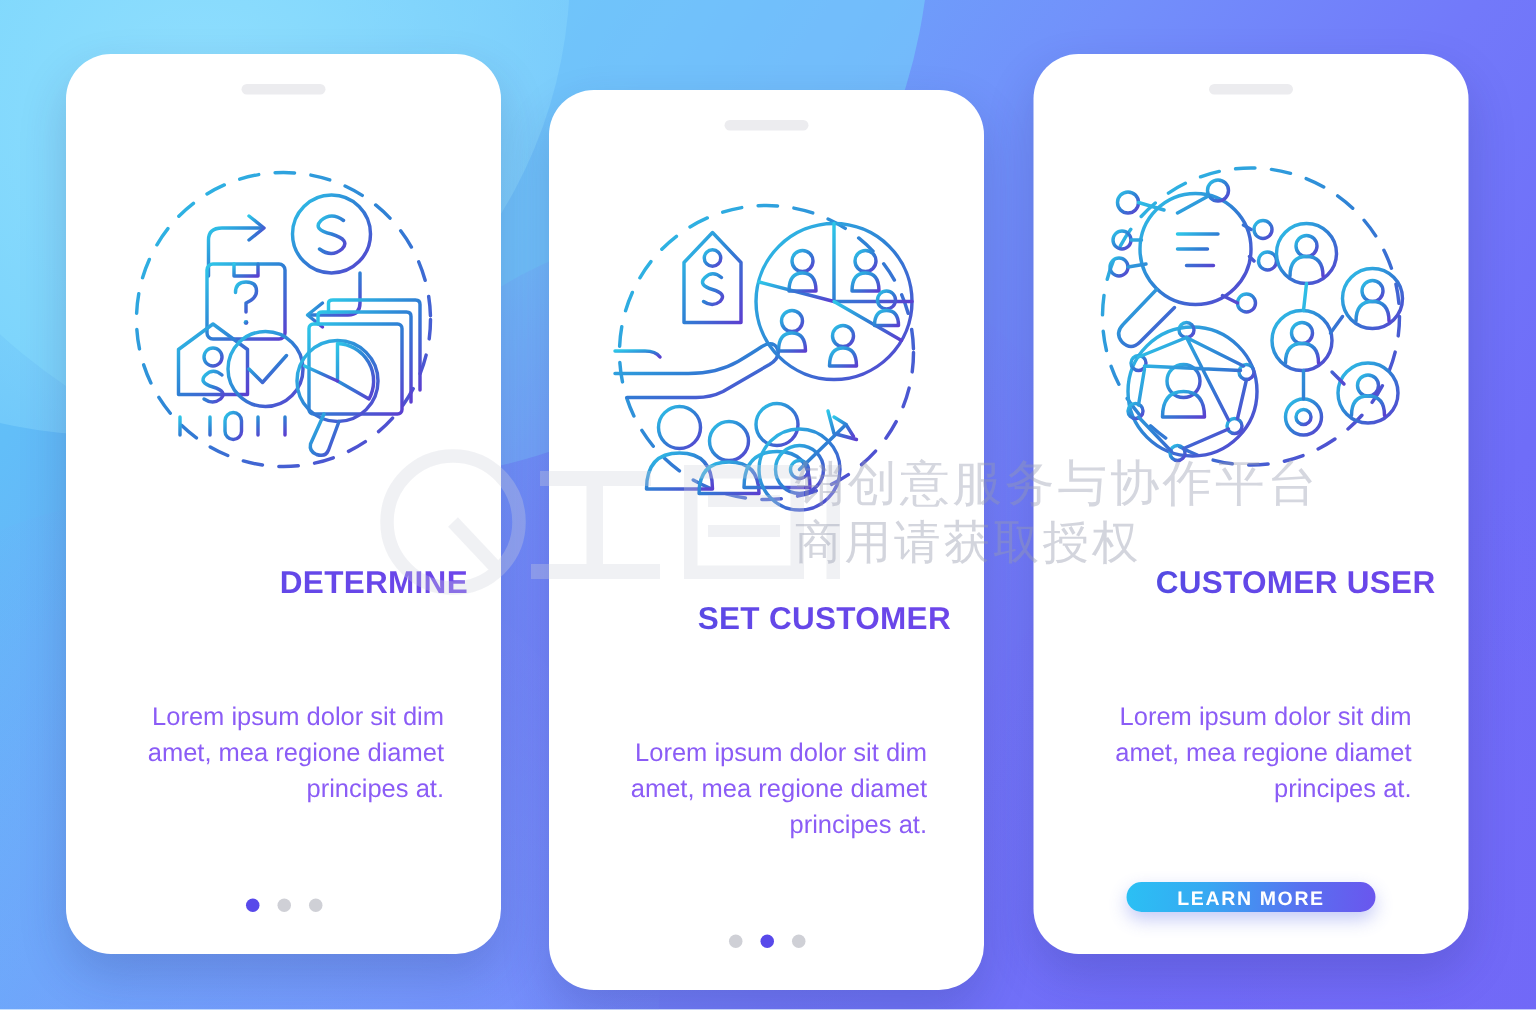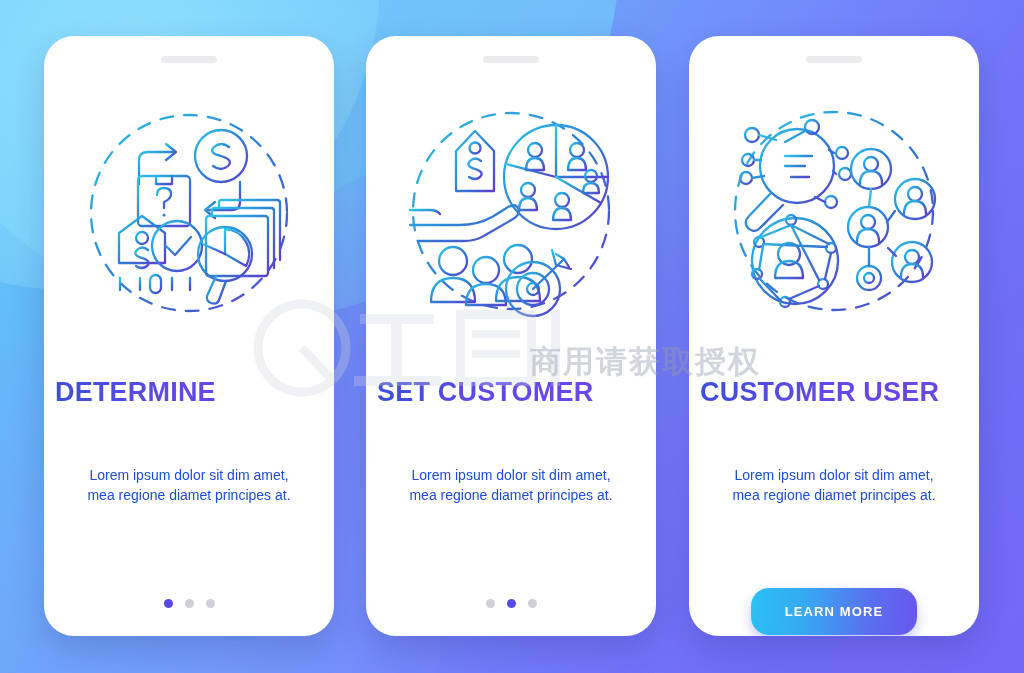--- a/index.html
+++ b/index.html
@@ -64,21 +64,21 @@
     position: absolute;
     top: 36px;
     width: 290px;
     height: 600px;
     background: #ffffff;
     border-radius: 30px;
     box-shadow: 0 14px 32px rgba(30,40,110,0.20);
     overflow: hidden;
   }
   .phone-1 { left: 44px;  }
-  .phone-2 { left: 366px; }
+  .phone-2 { left: 366px; margin-top: 24px; }
   .phone-3 { left: 689px; }
 
   .speaker {
     position: absolute;
     top: 20px; left: 50%;
     transform: translateX(-50%);
     width: 56px; height: 7px;
     border-radius: 4px;
     background: #ececef;
   }
@@ -87,40 +87,40 @@
     position: absolute;
     top: 62px; left: 50%;
     transform: translateX(-50%);
     width: 230px; height: 230px;
   }
   .art svg { display: block; width: 100%; height: 100%; }
 
   .title {
     position: absolute;
     top: 340px; left: 0; right: 0;
-    text-align: left;
-    font-size: 27px;
+    text-align: right;
+    font-size: 21px;
     font-weight: bold;
     line-height: 1.22;
     letter-spacing: .2px;
     background: linear-gradient(95deg, #3b4fd8 0%, #6248e8 45%, #6f45ea 100%);
     -webkit-background-clip: text;
     background-clip: text;
     color: transparent;
     -webkit-text-fill-color: transparent;
-    padding: 0 11px;
+    padding: 0 22px;
   }
 
   .body-text {
     position: absolute;
     top: 430px; left: 0; right: 0;
-    text-align: center;
-    font-size: 14px;
+    text-align: right;
+    font-size: 17px;
     line-height: 1.42;
-    color: #1d4ed8;
+    color: #8b5cf6;
     padding: 0 38px;
   }
 
   .dots {
     position: absolute;
     top: 563px; left: 0; right: 0;
     display: flex;
     justify-content: center;
     gap: 12px;
   }
@@ -128,21 +128,21 @@
     width: 9px; height: 9px;
     border-radius: 50%;
     background: #cfd0d6;
   }
   .dot.active { background: #5849ea; }
 
   .cta {
     position: absolute;
     top: 552px; left: 50%;
     transform: translateX(-50%);
-    width: 166px; height: 47px;
+    width: 166px; height: 20px;
     border: 0;
     border-radius: 18px;
     cursor: pointer;
     color: #ffffff;
     font-size: 13px;
     font-weight: bold;
     letter-spacing: 1.1px;
     font-family: "Liberation Sans", sans-serif;
     background: linear-gradient(95deg, #2bc0f4 0%, #36a9f2 32%, #5a6ef0 72%, #6a56ee 100%);
     box-shadow: 0 5px 12px rgba(70,90,230,0.32);
@@ -165,21 +165,20 @@
     color: rgba(150,155,175,0.40);
     letter-spacing: 2px;
     font-family: "DejaVu Sans", sans-serif;
   }
   .wm-line2 {
     left: 530px; top: 341px;
     font-size: 31px;
     color: rgba(150,155,175,0.42);
     letter-spacing: 2px;
     font-family: "DejaVu Sans", sans-serif;
-    font-weight: bold;
   }
 </style>
 </head>
 <body>
 
 <div id="stage">
 
   <div class="bg">
     <div class="blob blob-b"></div>
     <div class="blob blob-a"></div>
@@ -404,15 +403,16 @@
         <rect x="208" y="18" width="80" height="9"></rect>
         <rect x="208" y="18" width="9" height="76"></rect>
         <rect x="208" y="85" width="80" height="9"></rect>
         <rect x="279" y="18" width="9" height="76"></rect>
         <rect x="224" y="38" width="48" height="8"></rect>
         <rect x="224" y="58" width="48" height="8"></rect>
         <rect x="303" y="18" width="9" height="76"></rect>
       </g>
     </svg>
   </div>
+  <div class="wm wm-line1">销创意服务与协作平台</div>
   <div class="wm wm-line2">商用请获取授权</div>
 
 </div>
 
 </body></html>

